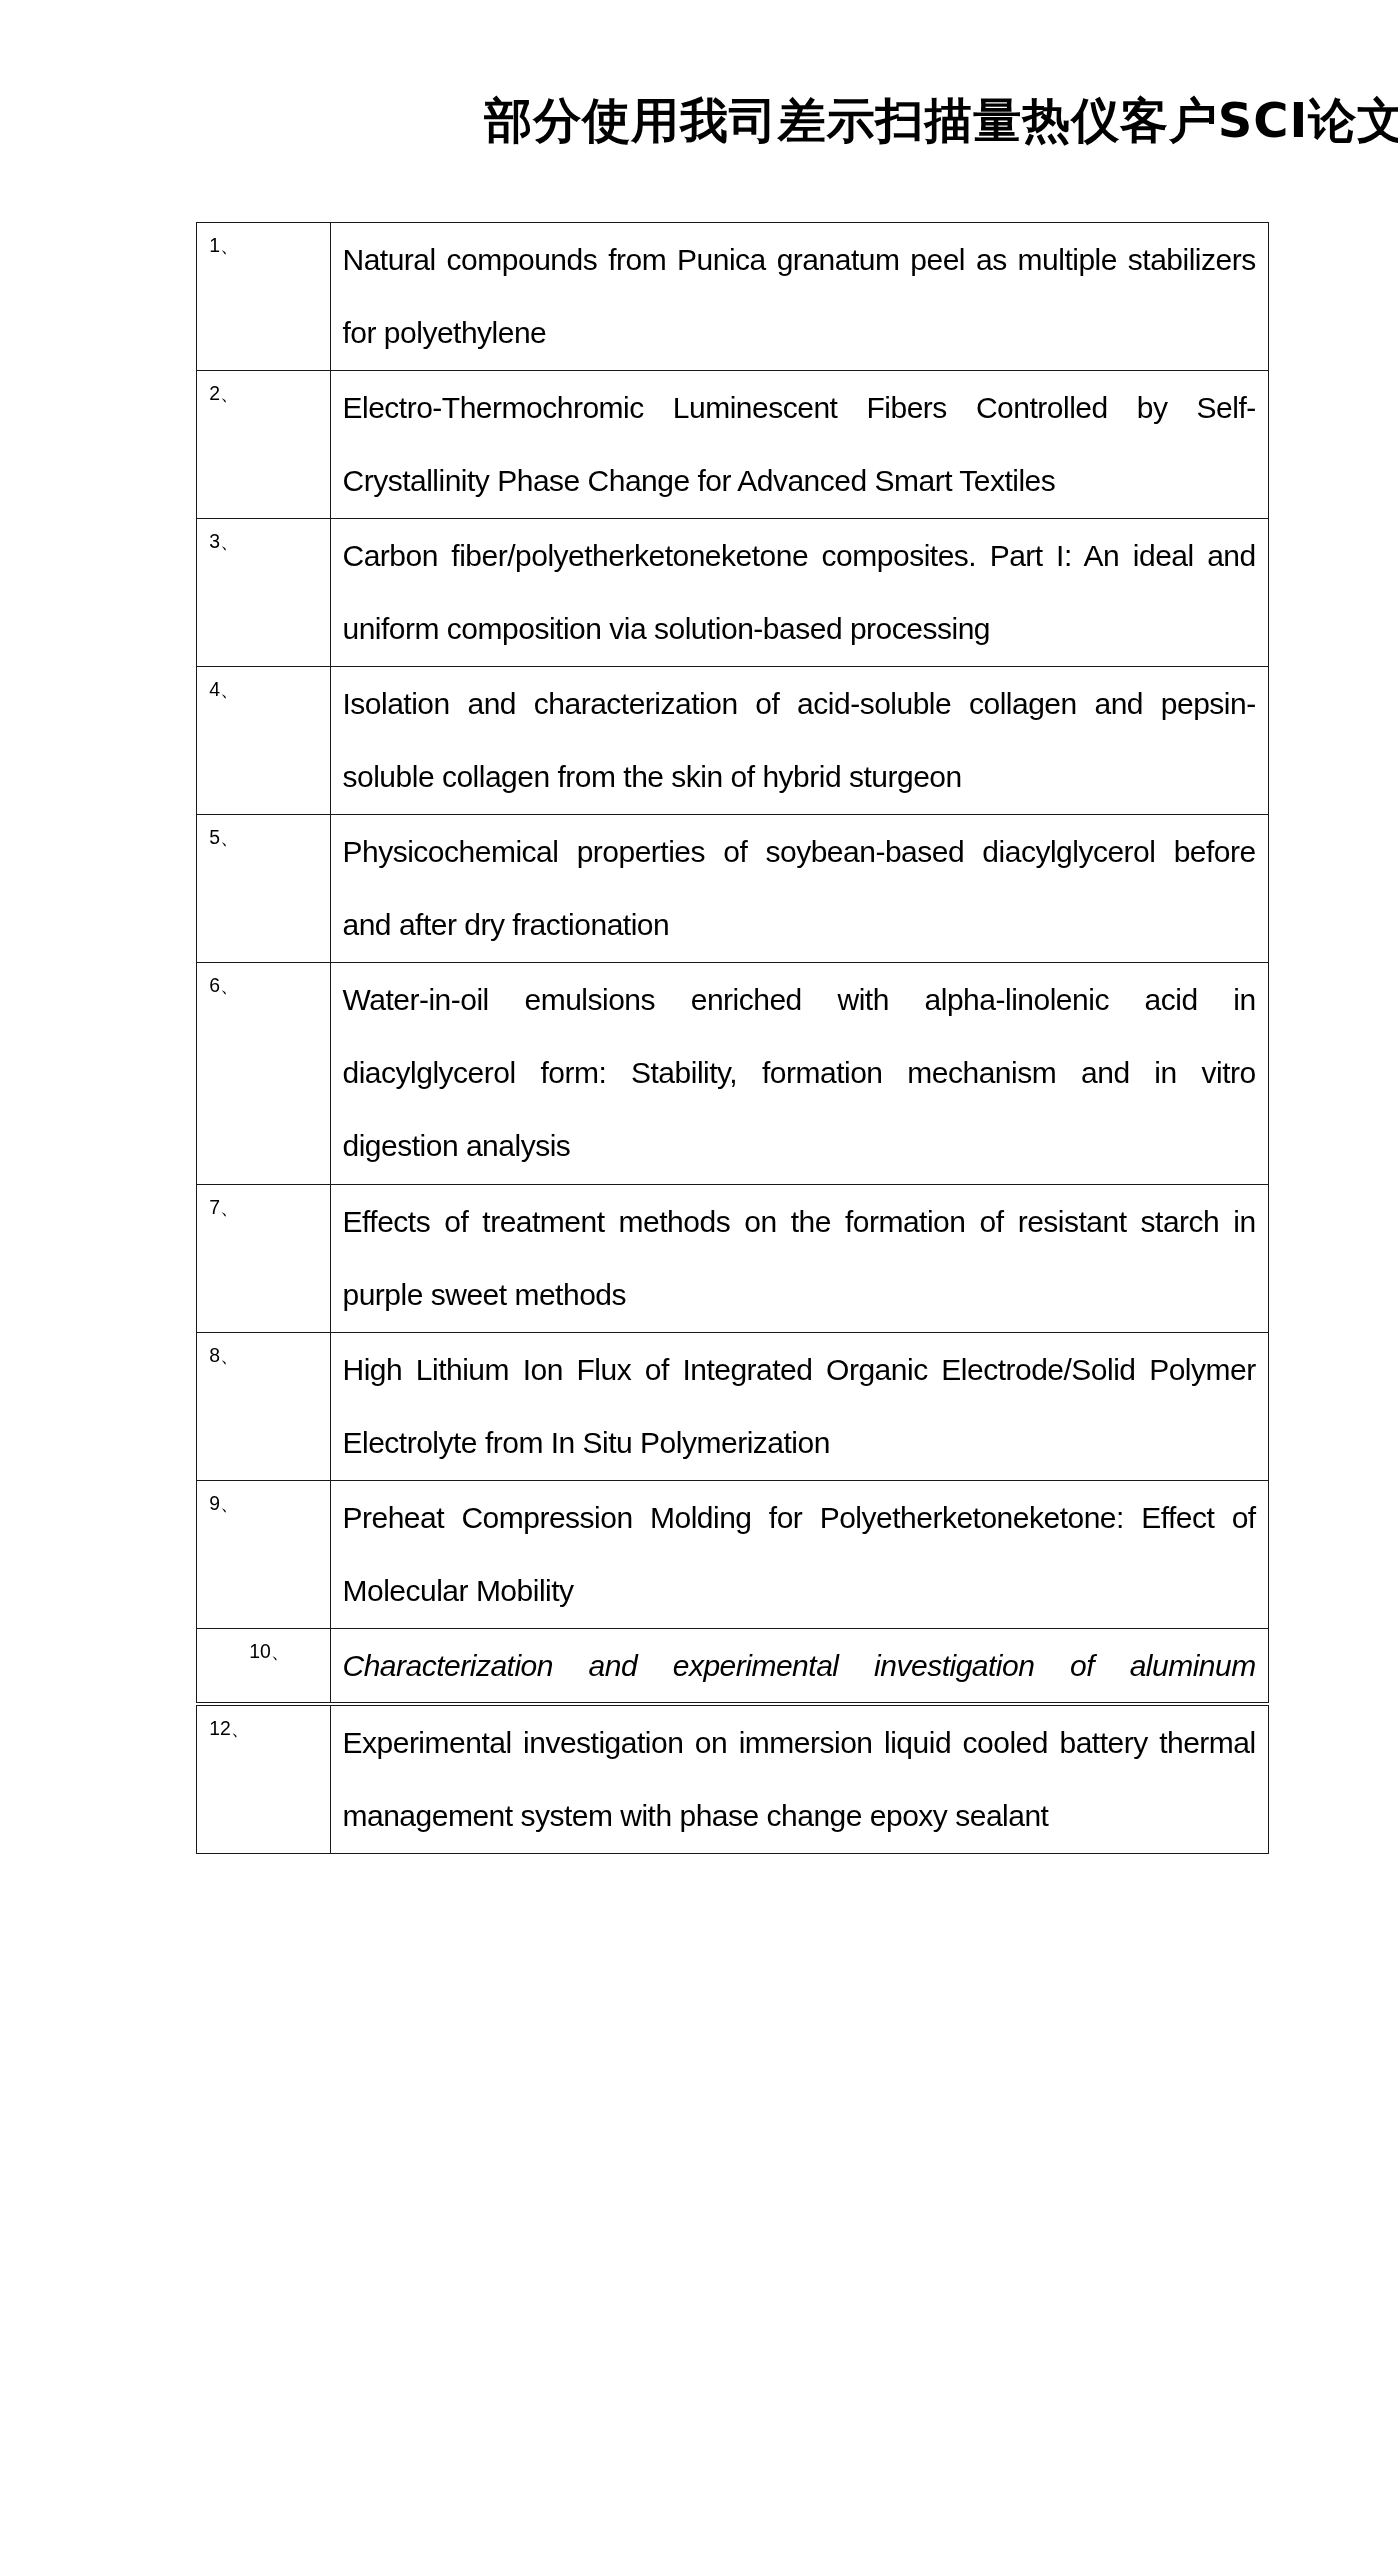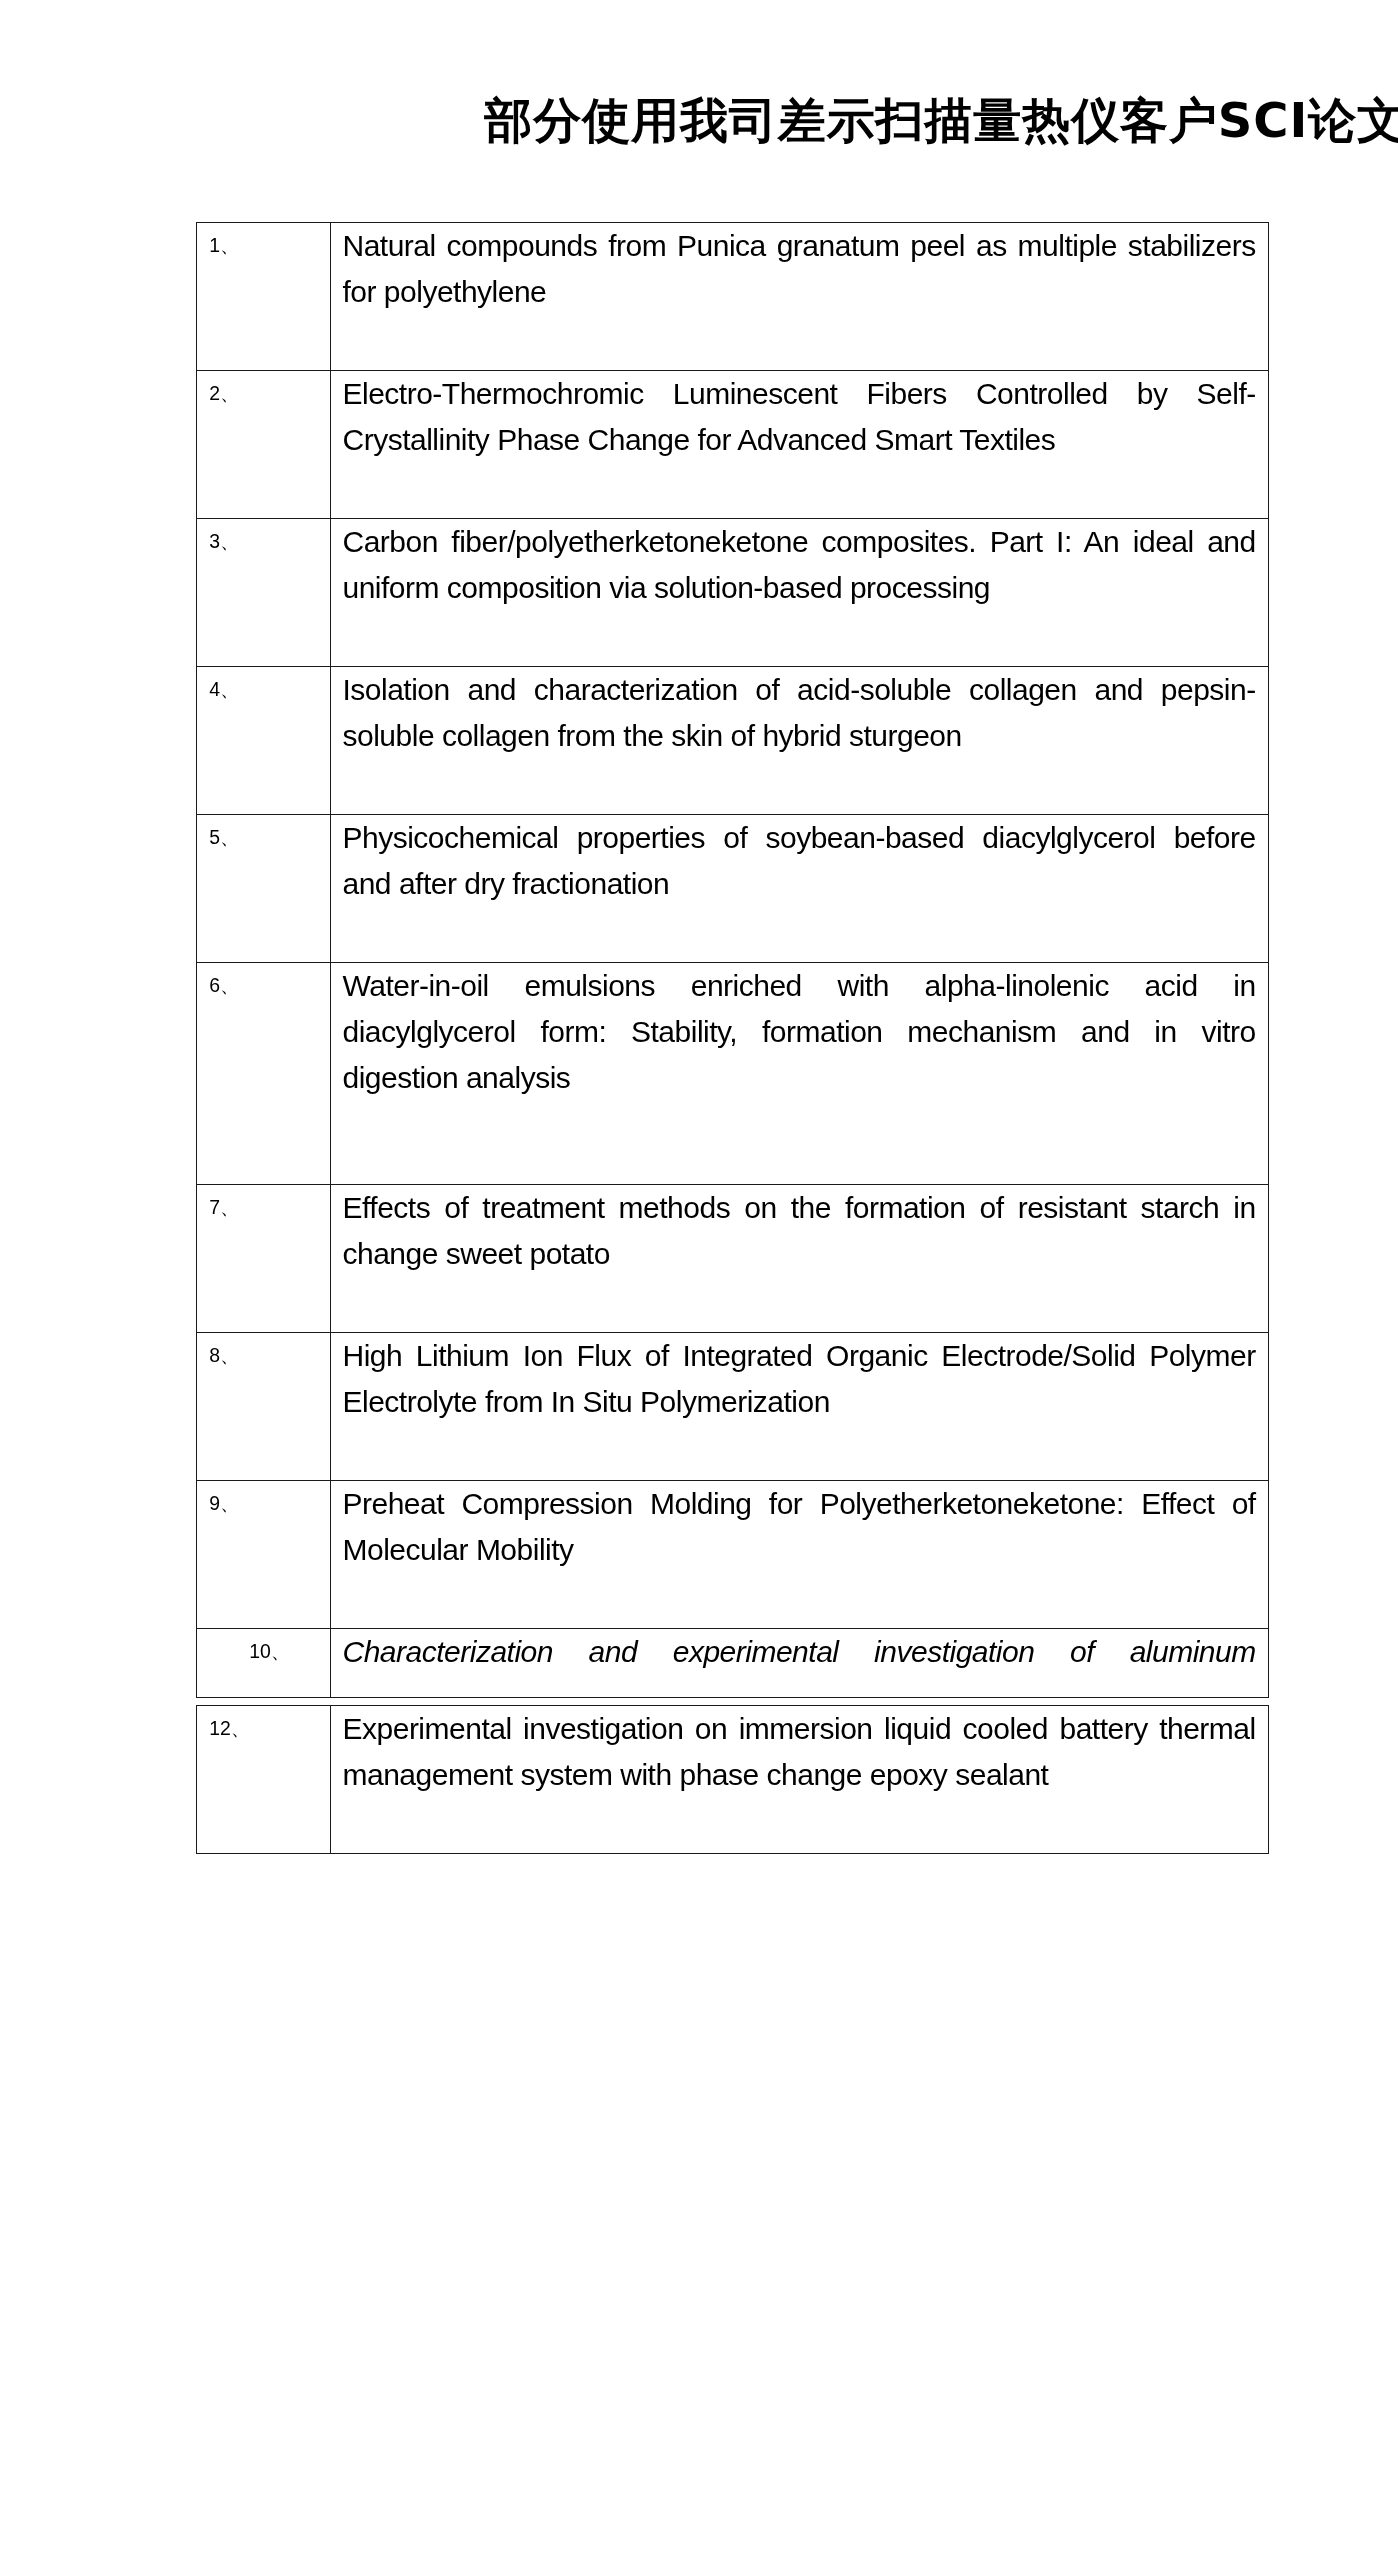--- a/index.html
+++ b/index.html
@@ -6,21 +6,21 @@
   body { width: 1398px; height: 2576px; position: relative; overflow: hidden;
          font-family: "Liberation Sans", "DejaVu Sans", sans-serif; color: #000; }
   .doc-title { position: absolute; left: 0; width: 1398px; top: 81px; text-align: right;
                font-family: "DejaVu Sans", sans-serif; font-weight: bold; font-size: 48px;
                letter-spacing: 0.9px; line-height: 62px; margin: 8px; }
   table.refs { position: absolute; left: 196px; width: 1073px; border-collapse: collapse;
                table-layout: fixed; }
   table.refs td { border: 1.8px solid #1a1a1a; vertical-align: top; padding: 0; }
   td.num { width: 134px; font-size: 19.4px; padding: 10.6px 0 0 12.3px !important; line-height: 23px;
            box-sizing: border-box; }
-  td.title { font-size: 30px; line-height: 46px; text-align: justify; text-align-last: left;
+  td.title { font-size: 30px; line-height: 73px; text-align: justify; text-align-last: left;
              padding: 0 12.3px 0 11.5px !important; box-sizing: border-box;
              font-family: "Liberation Sans", sans-serif; letter-spacing: -0.5px; }
   #table-1 { top: 222px; }
   #table-2 { top: 1705px; }
   .r2 td { height: 148px; }
   .r3 td { height: 222px; }
   .r1 td { height: 69px; text-align: center; }
 </style>
 </head>
 <body>
@@ -48,21 +48,21 @@
   <tr class="r2">
     <td class="num">5、</td>
     <td class="title">Physicochemical properties of soybean-based diacylglycerol before and after dry fractionation</td>
   </tr>
   <tr class="r3">
     <td class="num">6、</td>
     <td class="title">Water-in-oil emulsions enriched with alpha-linolenic acid in diacylglycerol form: Stability, formation mechanism and in vitro digestion analysis</td>
   </tr>
   <tr class="r2">
     <td class="num">7、</td>
-    <td class="title">Effects of treatment methods on the formation of resistant starch in change sweet potato</td>
+    <td class="title">Effects of treatment methods on the formation of resistant starch in purple sweet methods</td>
   </tr>
   <tr class="r2">
     <td class="num">8、</td>
     <td class="title">High Lithium Ion Flux of Integrated Organic Electrode/Solid Polymer Electrolyte from In Situ Polymerization</td>
   </tr>
   <tr class="r2">
     <td class="num">9、</td>
     <td class="title">Preheat Compression Molding for Polyetherketoneketone: Effect of Molecular Mobility</td>
   </tr>
   <tr class="r1">

